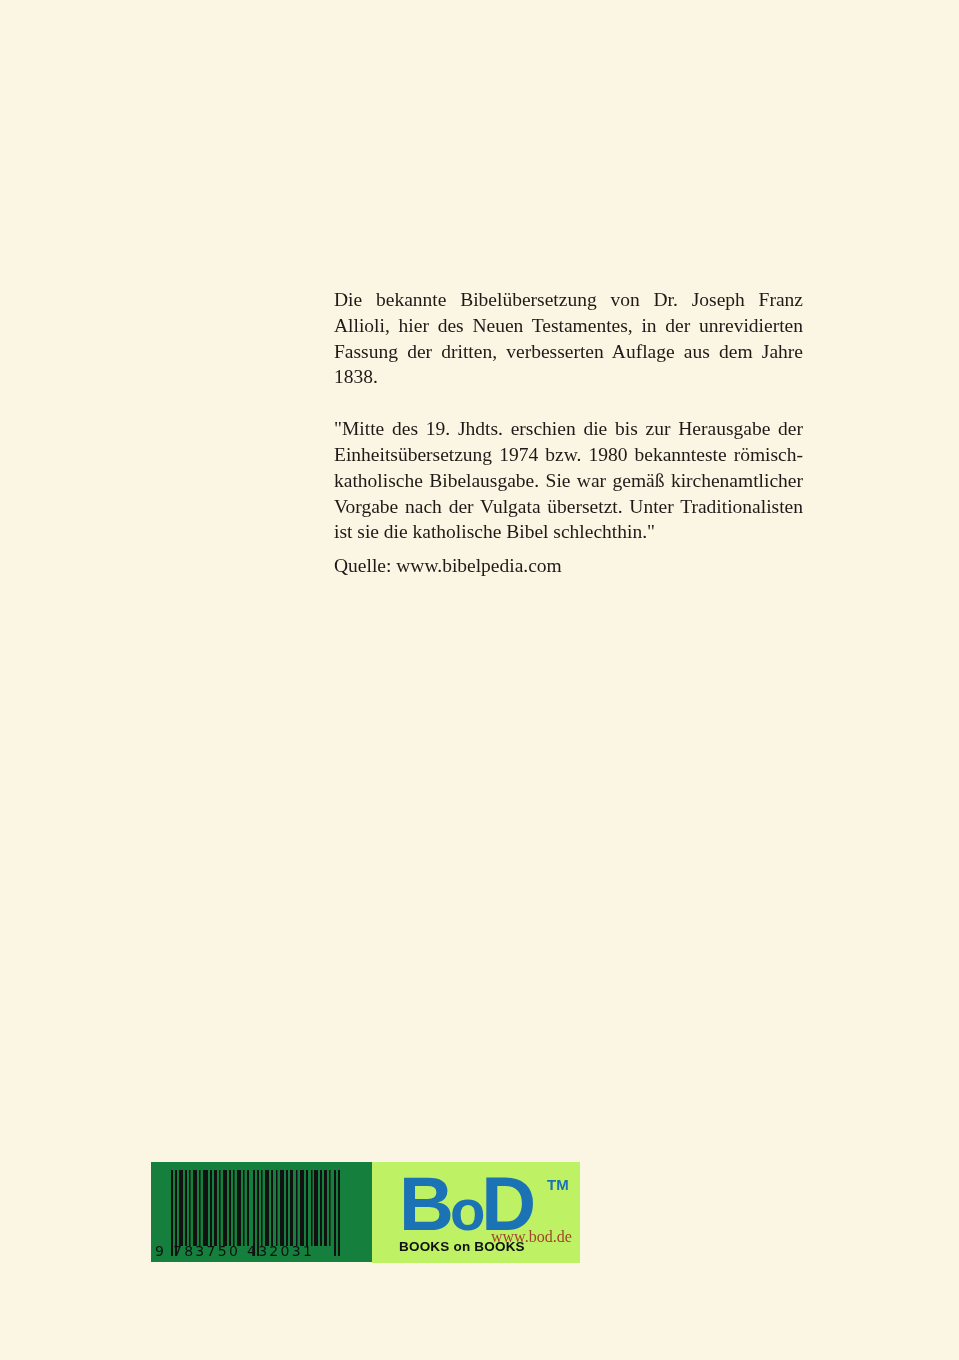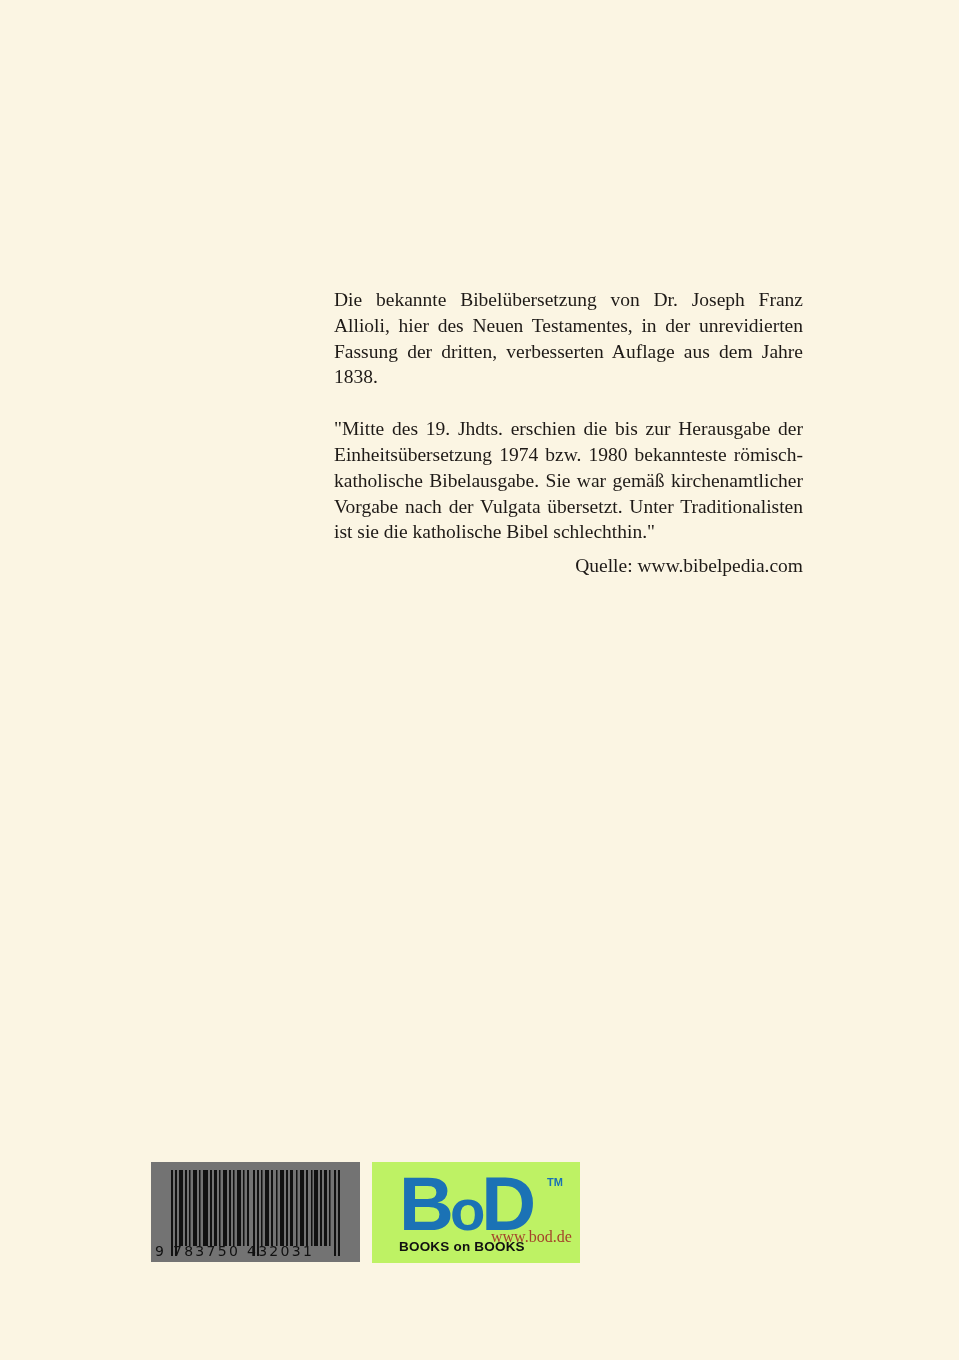--- a/index.html
+++ b/index.html
@@ -6,40 +6,40 @@
   body {
     width:959px; height:1360px; background:#fbf5e3; position:relative; overflow:hidden;
     font-family:"Liberation Serif","DejaVu Serif",serif; color:#1e1a17;
   }
   .blurb {
     position:absolute; left:326px; top:279px; width:485px;
     font-size:19.5px; line-height:25.8px; text-align:justify;
   }
   .blurb p { margin:8px; }
   .blurb p.gap { margin-top:26px; }
-  .blurb p.last { text-align:right; }
+  .blurb p.last { text-align:left; }
   .barcode-box {
-    position:absolute; left:151px; top:1162px; width:209px; height:100px; background:#737373;
+    position:absolute; left:151px; top:1162px; width:209px; height:100px; background:#15803d;padding-left:30px;
   }
   .barcode-box svg { position:absolute; left:0; top:0; }
   .isbn-digits {
     position:absolute; left:4px; bottom:3px; font-family:"DejaVu Sans", sans-serif;
     font-size:14px; letter-spacing:2.3px; color:#111; background:transparent;
   }
   .bod-box {
     position:absolute; left:372px; top:1162px; width:208px; height:101px; background:#bef264;
   }
   .bod-logo {
     position:absolute; left:27px; top:4px; font-family:"Liberation Sans", sans-serif;
     font-weight:bold; font-size:76px; line-height:76px; color:#1b72b5; letter-spacing:-4px;
   }
   .bod-logo .o { font-size:58px; }
   .bod-tm {
     position:absolute; left:175px; top:14px; font-family:"Liberation Sans", sans-serif;
-    font-size:11px; font-weight:bold; color:#1b72b5;
+    font-size:15px; font-weight:bold; color:#1b72b5;
   }
   .bod-tagline {
     position:absolute; left:27px; top:77px; font-family:"Liberation Sans", sans-serif;
     font-weight:bold; font-size:13.5px; color:#111; letter-spacing:0.2px;
   }
   .bod-url {
     position:absolute; left:491px; top:1228px; font-size:16px; color:#a4432a;
   }
 </style>
 </head>

